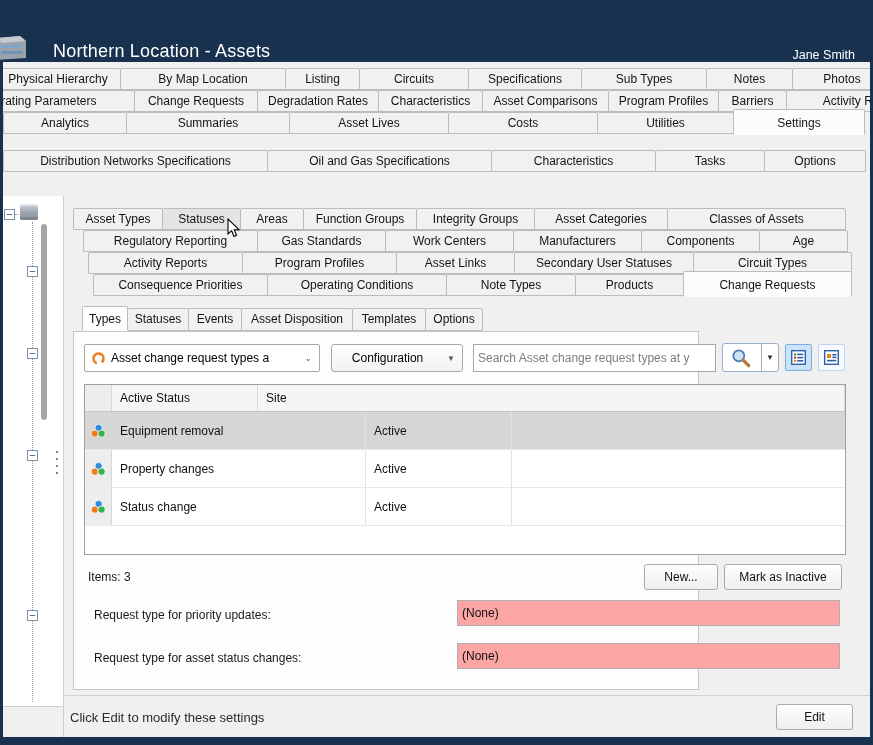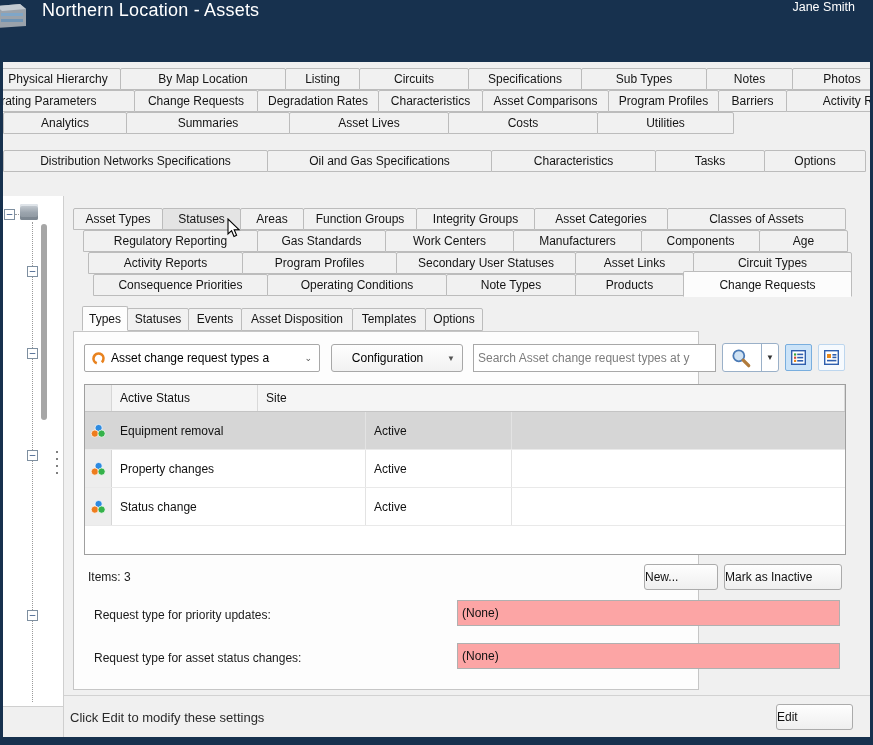--- a/index.html
+++ b/index.html
@@ -1,19 +1,19 @@
 <!DOCTYPE html>
 <html><head>
 <meta charset="utf-8">
 <style>
   html,body{margin:0;padding:0;background:#d8d8d8;}
   .window{position:relative;width:873px;height:745px;background:#17314e;overflow:hidden;
           font-family:"Liberation Sans",sans-serif;-webkit-font-smoothing:antialiased;}
   
-  .titlebar{position:absolute;left:0;top:0;width:100%;height:62px;display:flex;align-items:flex-start;color:#fff;}
+  .titlebar{position:absolute;left:0;top:0;width:100%;height:62px;display:flex;align-items:flex-end;color:#fff;gap:11px;}
   .app-icon{margin-left:0;width:32px;height:30px;flex:none;}
   .title{margin-left:10px;font-size:18px;letter-spacing:.2px;}
   .user{margin-left:auto;margin-right:18px;font-size:12.5px;}
   
   .content{position:absolute;left:3px;right:3px;top:62px;bottom:8px;background:#f0f0f0;}
   .navzone{position:absolute;left:0;right:0;top:0;height:134px;overflow:hidden;}
   .trow{position:absolute;display:flex;}
   .tab{flex:none;box-sizing:border-box;height:22px;line-height:20px;text-align:center;font-size:12px;
        color:#141414;background:#f1f1f1;border:1px solid #bcbcbc;border-radius:2px 2px 0 0;
        margin-right:-1px;overflow:hidden;white-space:nowrap;cursor:default;}
@@ -73,21 +73,21 @@
   .tr.sel .cell,.tr.sel .iconcell{background:#d6d6d6;}
   .iconcell{width:26px;flex:none;background:#ededed;border-right:1px solid #d6d6d6;display:flex;align-items:center;justify-content:center;}
   .cell{box-sizing:border-box;padding-left:8px;display:flex;align-items:center;border-right:1px solid #e3e3e3;background:inherit;}
   .c1{width:254px;flex:none;} .c2{width:146px;flex:none;} .c3{flex:1;border-right:none;}
   .thead .cell{background:#f5f5f5;border-right:1px solid #d9d9d9;}
   .sort{margin-left:auto;margin-right:8px;color:#777;font-size:8px;display:flex;align-items:center;gap:1px;}
   .sort .n{font-size:9px;}
   
   .itemslbl{position:absolute;left:14px;top:238px;font-size:12px;color:#1a1a1a;}
   .btn{position:absolute;box-sizing:border-box;border:1px solid #ababab;border-radius:3px;font-size:12px;color:#111;
-       background:linear-gradient(#fefefe,#efefef);text-align:left;line-height:24px;height:26px;}
+       background:linear-gradient(#fefefe,#efefef);text-align:center;line-height:24px;height:26px;}
   .fieldlbl{position:absolute;left:20px;font-size:12px;color:#1a1a1a;}
   .fieldbox{position:absolute;left:383px;width:383px;height:26px;box-sizing:border-box;border:1px solid #b0b0b0;
             background:#fca5a5;font-size:12px;line-height:24px;padding-left:4px;color:#111;}
   .pfooter{position:absolute;left:0;right:0;top:499px;bottom:0;background:#f0f0f0;border-top:1px solid #d2d2d2;}
   .hint{position:absolute;left:6px;top:14px;font-size:13px;color:#2a2a2a;}
   .cursor{position:absolute;left:227px;top:218px;z-index:50;}
 </style>
 </head>
 <body>
 
@@ -126,20 +126,21 @@
         <div class="tab" style="width:111px">Program Profiles</div>
         <div class="tab" style="width:69px">Barriers</div>
         <div class="tab" style="width:157px">Activity Reports</div>
       </div>
       <div class="trow" id="row3">
         <div class="tab" style="width:124px">Analytics</div>
         <div class="tab" style="width:164px">Summaries</div>
         <div class="tab" style="width:160px">Asset Lives</div>
         <div class="tab" style="width:150px">Costs</div>
         <div class="tab" style="width:137px">Utilities</div>
+        <div class="tab sel" style="width:132px">Settings</div>
       </div>
       <div class="trow" id="row4">
         <div class="tab" style="width:265px">Distribution Networks Specifications</div>
         <div class="tab" style="width:225px">Oil and Gas Specifications</div>
         <div class="tab" style="width:165px">Characteristics</div>
         <div class="tab" style="width:110px">Tasks</div>
         <div class="tab" style="width:102px">Options</div>
       </div>
     </div>
 
@@ -178,22 +179,22 @@
           <div class="tab" style="width:175px">Regulatory Reporting</div>
           <div class="tab" style="width:129px">Gas Standards</div>
           <div class="tab" style="width:129px">Work Centers</div>
           <div class="tab" style="width:129px">Manufacturers</div>
           <div class="tab" style="width:119px">Components</div>
           <div class="tab" style="width:89px">Age</div>
         </div>
         <div class="itrow" id="rowC">
           <div class="tab" style="width:155px">Activity Reports</div>
           <div class="tab" style="width:155px">Program Profiles</div>
+          <div class="tab" style="width:119px">Asset Links</div>
           <div class="tab" style="width:180px">Secondary User Statuses</div>
-          <div class="tab" style="width:119px">Asset Links</div>
           <div class="tab" style="width:159px">Circuit Types</div>
         </div>
         <div class="itrow" id="rowD">
           <div class="tab" style="width:175px">Consequence Priorities</div>
           <div class="tab" style="width:180px">Operating Conditions</div>
           <div class="tab" style="width:130px">Note Types</div>
           <div class="tab" style="width:109px">Products</div>
           <div class="tab sel" style="width:169px">Change Requests</div>
         </div>
 

